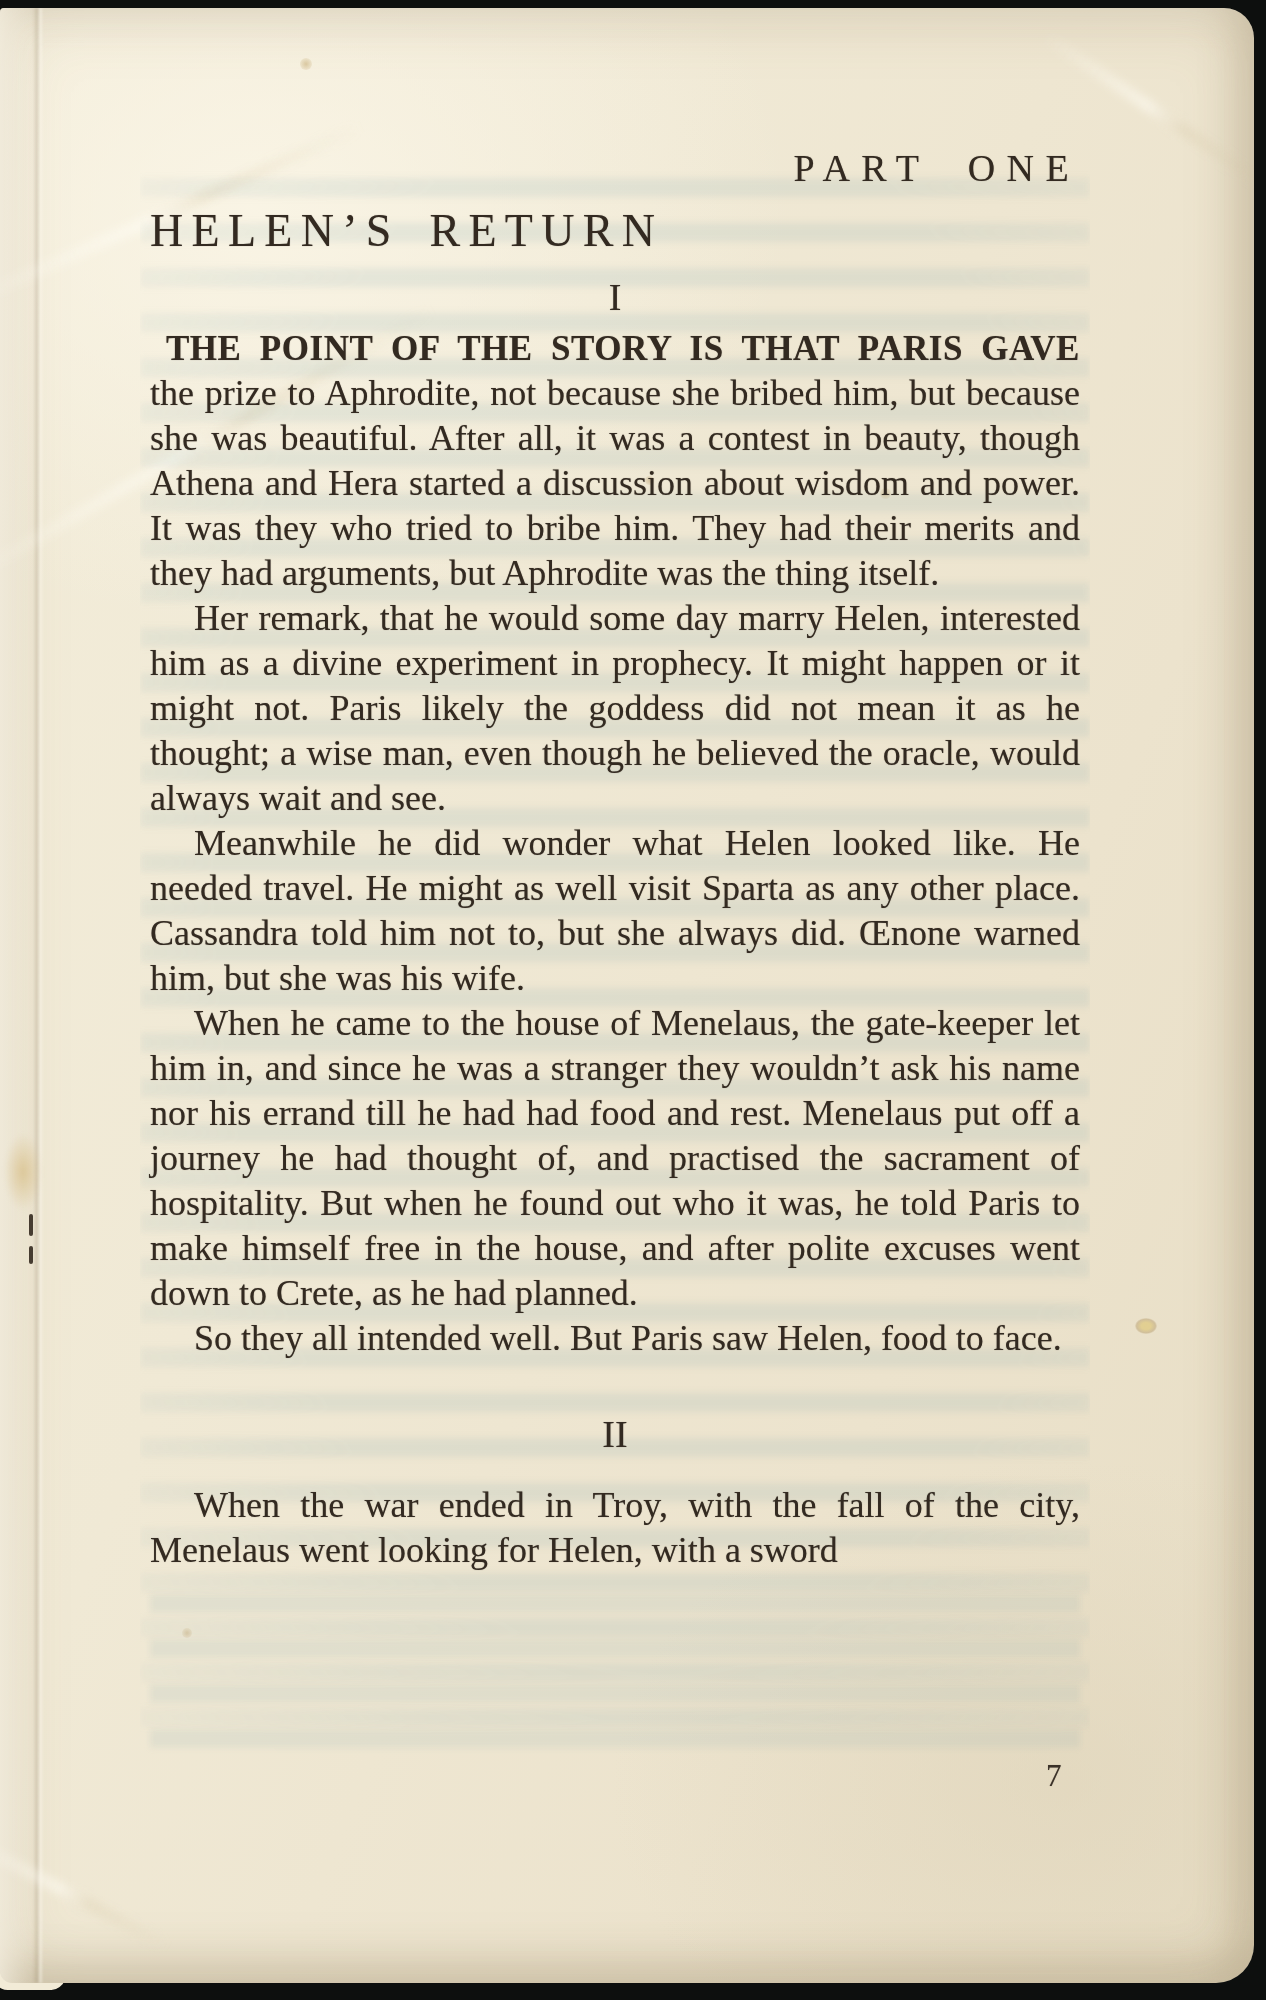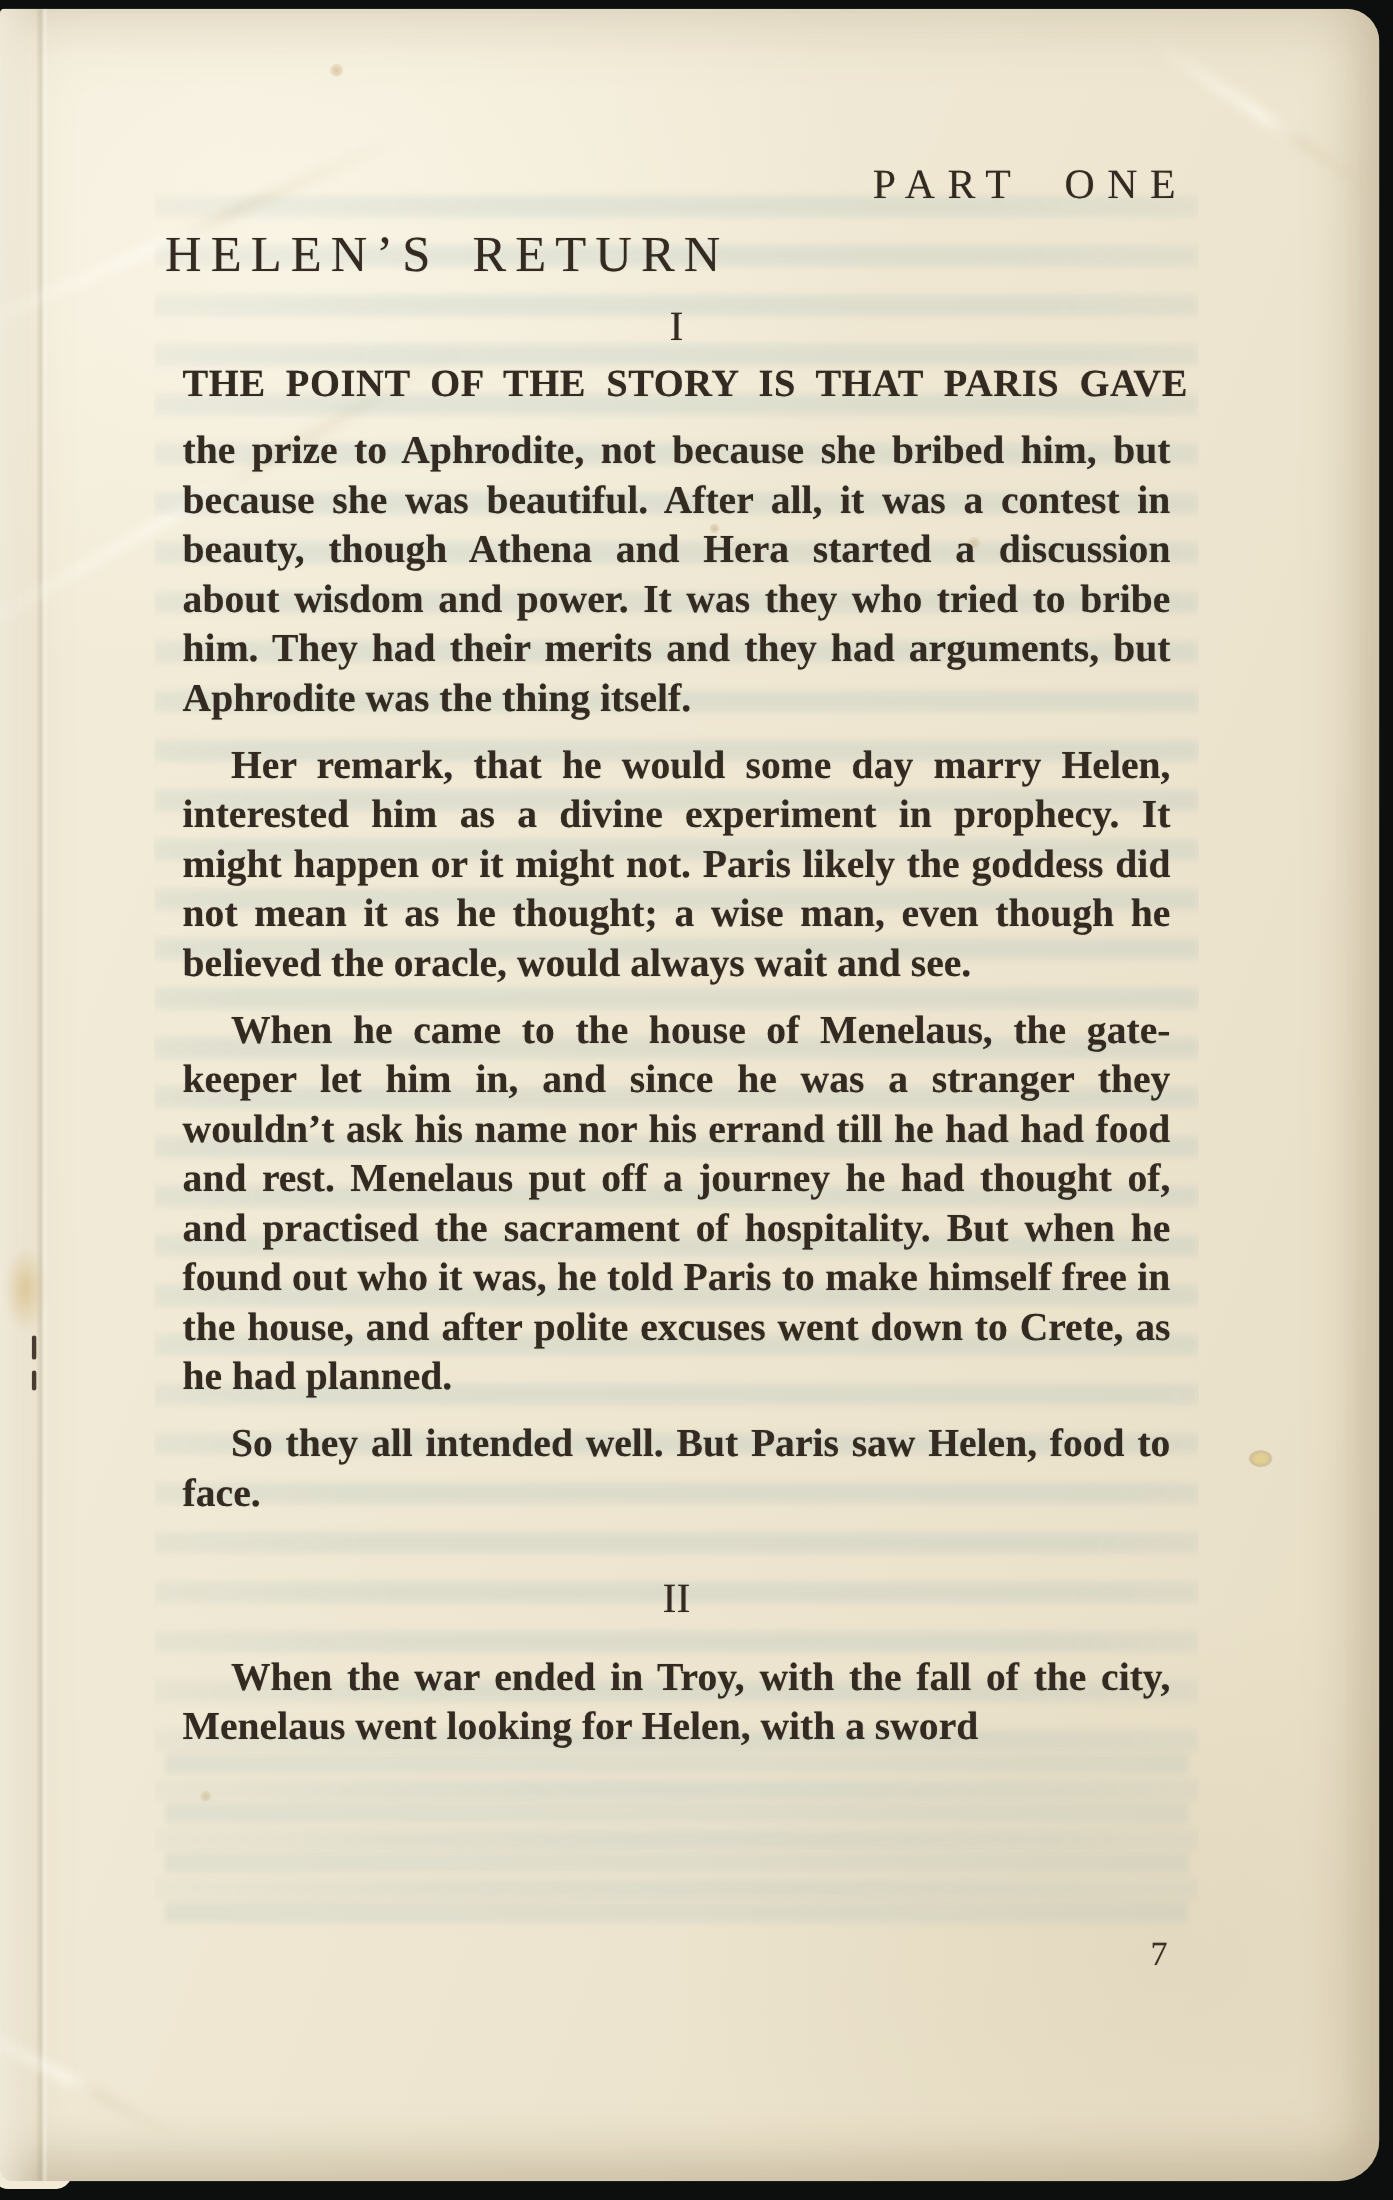--- a/index.html
+++ b/index.html
@@ -117,22 +117,22 @@
     margin: 10px 0 0 0; font-size: 46px; font-weight: normal;
     line-height: 58px; text-align: left;
     letter-spacing: 0.18em; word-spacing: 0.22em;
   }
   .sec-heading {
     margin: 12px 0 0 0; font-size: 38px; line-height: 50px;
     text-align: center; font-weight: normal;
   }
   .sec-heading.sec2 { margin-top: 48px; margin-bottom: 24px; }
   .body-par {
-    margin: 16px; font-size: 36px; line-height: 45px;
-    text-align: justify; text-indent: 44px; font-weight: bold;
+    margin: 0; font-size: 36px; line-height: 45px;
+    text-align: justify; text-indent: 44px;
   }
   .opening-caps {
     margin: 4px 0 0 16px; font-size: 35px; line-height: 45px;
     text-align: justify; text-align-last: justify;
     letter-spacing: 0.015em; text-indent: 0; font-weight: bold;
   }
   .no-indent { text-indent: 0; }
 
   .page-number {
     position: absolute; left: 1046px; top: 1750px;
@@ -170,20 +170,21 @@
 
     <div class="content">
       <h1 class="part-title">PART ONE</h1>
       <h2 class="chapter-title">HELEN’S RETURN</h2>
 
       <div class="sec-heading">I</div>
 
       <p class="opening-caps">THE POINT OF THE STORY IS THAT PARIS GAVE</p>
       <p class="body-par no-indent">the prize to Aphrodite, not because she bribed him, but because she was beautiful. After all, it was a contest in beauty, though Athena and Hera started a discussion about wisdom and power. It was they who tried to bribe him. They had their merits and they had arguments, but Aphrodite was the thing itself.</p>
       <p class="body-par">Her remark, that he would some day marry Helen, interested him as a divine experiment in prophecy. It might happen or it might not. Paris likely the goddess did not mean it as he thought; a wise man, even though he believed the oracle, would always wait and see.</p>
+      <p class="body-par">Meanwhile he did wonder what Helen looked like. He needed travel. He might as well visit Sparta as any other place. Cassandra told him not to, but she always did. Œnone warned him, but she was his wife.</p>
       <p class="body-par">When he came to the house of Menelaus, the gate-keeper let him in, and since he was a stranger they wouldn’t ask his name nor his errand till he had had food and rest. Menelaus put off a journey he had thought of, and practised the sacrament of hospitality. But when he found out who it was, he told Paris to make himself free in the house, and after polite excuses went down to Crete, as he had planned.</p>
       <p class="body-par">So they all intended well. But Paris saw Helen, food to face.</p>
 
       <div class="sec-heading sec2">II</div>
       <p class="body-par">When the war ended in Troy, with the fall of the city, Menelaus went looking for Helen, with a sword</p>
     </div>
 
     <div class="page-number">7</div>
   </div>
 </div>

